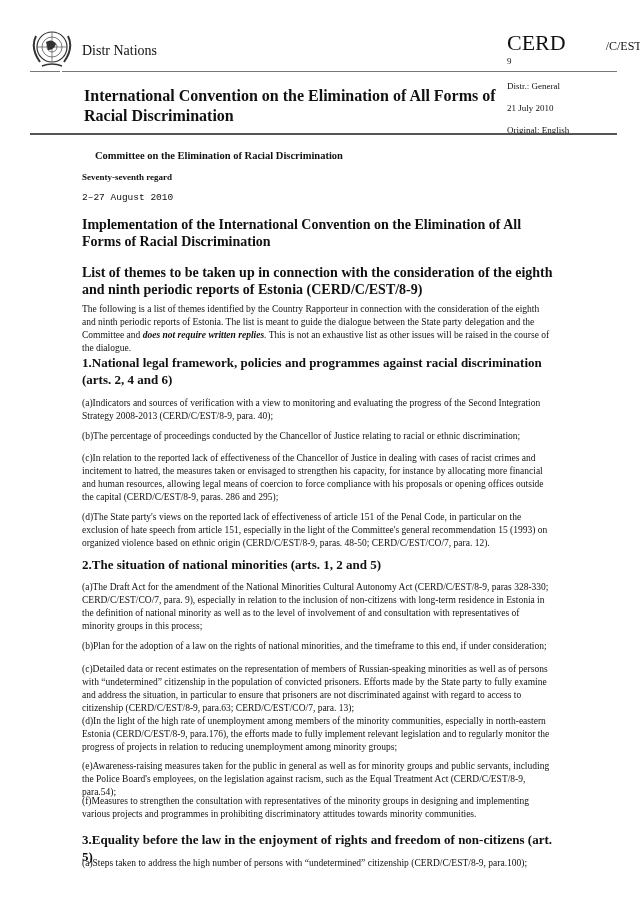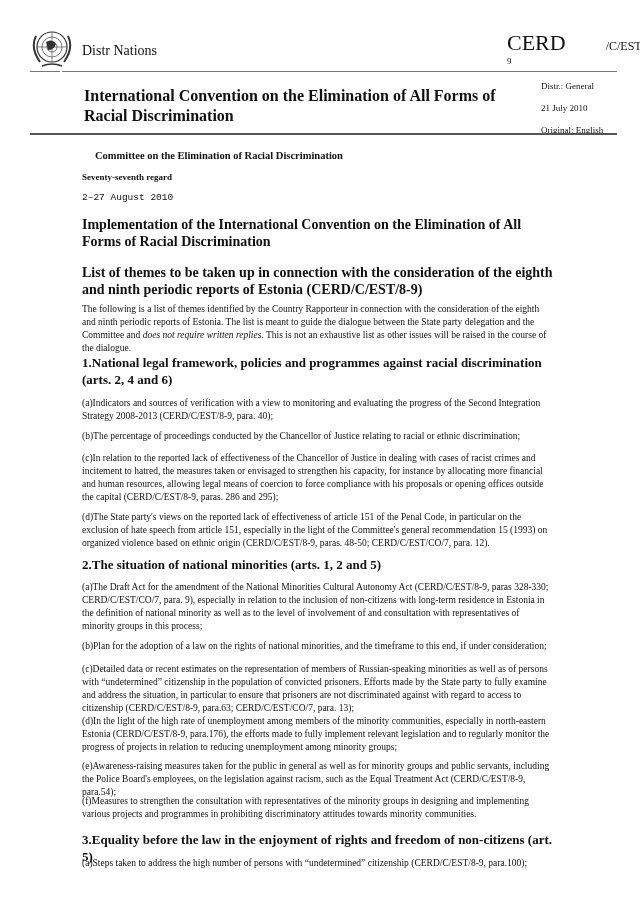--- a/index.html
+++ b/index.html
@@ -7,29 +7,29 @@
   .abs { position:absolute; }
   .un-logo { left:30px; top:26px; width:44px; height:44px; }
   .un-name { left:82px; top:43px; font-size:14px; }
   .symbol { left:507px; top:32px; font-size:22px; line-height:22px; }
   .symbol small { font-size:12px;margin-left:40px; }
   .symbol-2 { left:507px; top:56px; font-size:9px; }
   .rule-top-left { left:30px; top:71px; width:30px; height:1px; background:#777; }
   .rule-top { left:62px; top:71px; width:490px; height:1px; background:#777; }
   .rule-top-right { left:505px; top:71px; width:112px; height:1px; background:#777; }
   .conv-title { left:84px; top:86px; width:420px; font-size:16px; font-weight:bold; line-height:20px; }
-  .distr { left:507px; top:75px; font-size:9px; line-height:22px;margin-left:34px; }
+  .distr { left:507px; top:75px; font-size:9px; line-height:22px; }
   .rule-bottom { left:30px; top:133px; width:587px; height:2px; background:#555; }
   .committee { left:95px; top:150px; font-size:10.5px; font-weight:bold; }
   .session { left:82px; top:172px; font-size:9px; font-weight:bold; }
   .dates { left:82px; top:192px; font-size:9.5px;font-family:Liberation Mono, monospace; }
   .h1 { left:82px; top:216px; width:480px; font-size:14px; font-weight:bold; line-height:17px; }
   .h2 { left:82px; top:264px; width:480px; font-size:14px; font-weight:bold; line-height:17px; }
   .intro { left:82px; top:303px; width:470px; font-size:9.5px; line-height:13px; }
-  .intro i { font-style:italic; }
+  .intro i { font-style:italic;font-weight:bold; }
   .sec { font-weight:bold; font-size:13px; line-height:17px; }
   .para { font-size:9.5px; line-height:13px; width:470px; }
 </style>
 </head>
 <body>
 
 <div class="abs un-logo">
   <svg width="44" height="44" viewBox="0 0 44 44">
     <circle cx="22" cy="21" r="15" fill="none" stroke="#333" stroke-width="1.2"></circle>
     <circle cx="22" cy="21" r="10" fill="none" stroke="#555" stroke-width="0.8"></circle>

